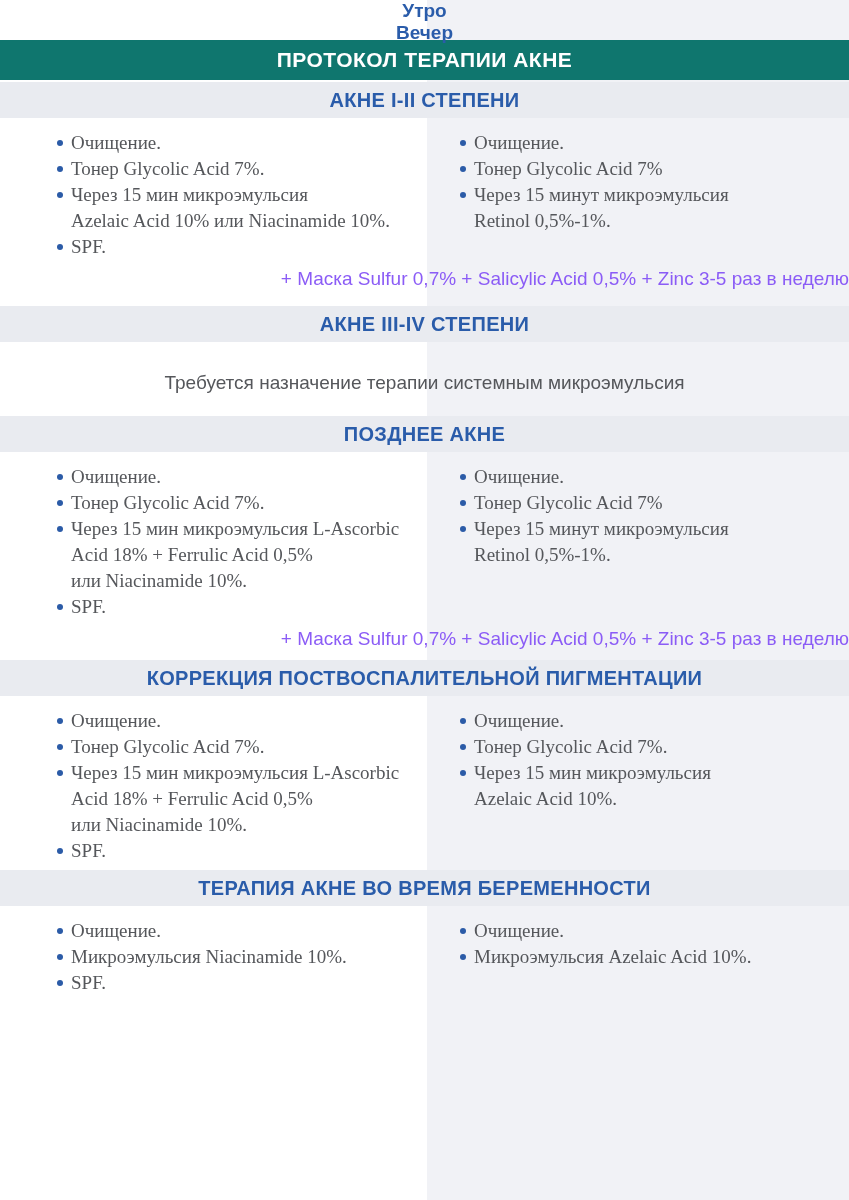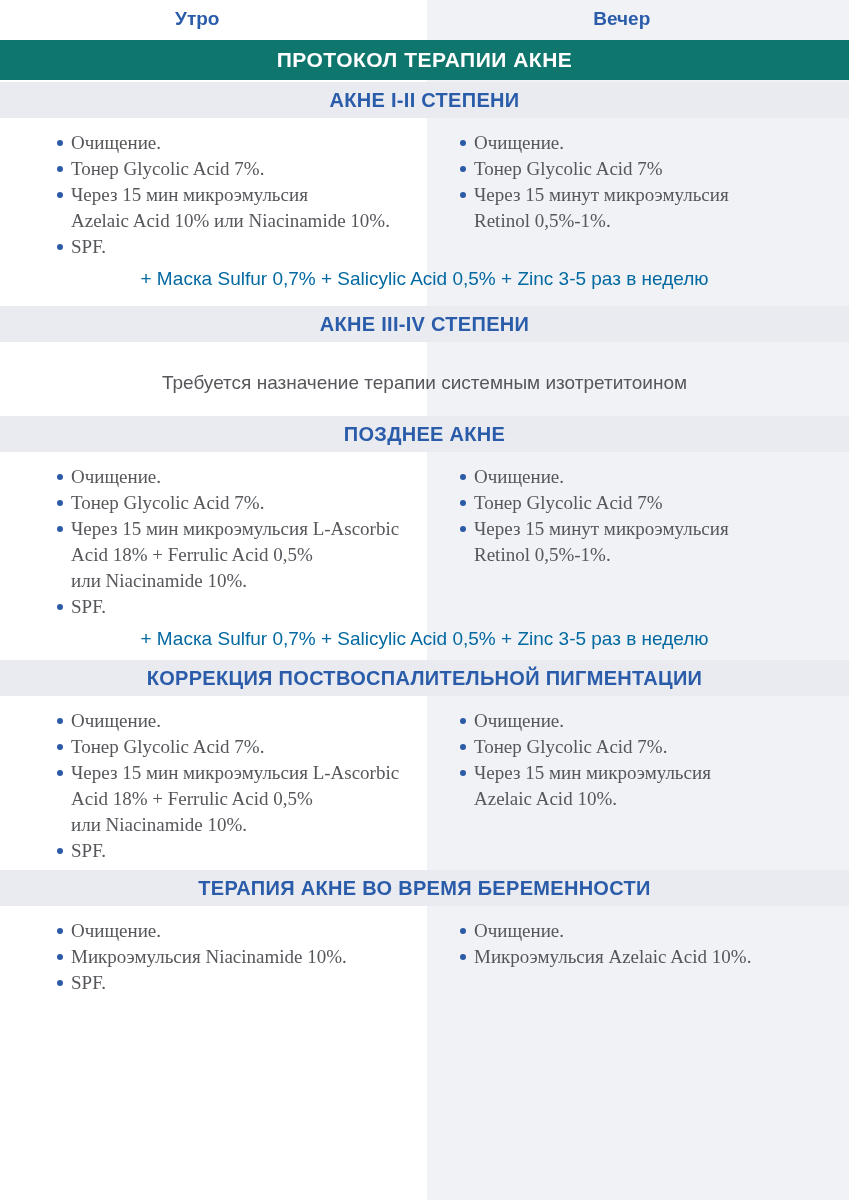--- a/index.html
+++ b/index.html
@@ -23,20 +23,21 @@
     height: 1200px;
     background: #f1f2f6;
   }
 
   .content { position: relative; }
 
   .col-headers {
     display: flex;
     height: 38px;
     align-items: center;
+    flex-direction: column;
   }
   .col-headers .col-h {
     font-weight: bold;
     font-size: 19px;
     color: #2a5caa;
     text-align: center;
   }
   .col-h.morning { width: 427px; }
   .col-h.evening { width: 492px; }
 
@@ -102,22 +103,22 @@
     left: 0;
     top: 10px;
     width: 6px;
     height: 6px;
     border-radius: 50%;
     background: #2b5ba7;
   }
 
   .note {
     margin-top: 6px;
-    text-align: center;
-    color: #0369a1;
+    text-align: right;
+    color: #8b5cf6;
     font-size: 19px;
     line-height: 26px;
   }
 </style>
 </head>
 <body>
 
 <div class="page">
   <div class="evening-bg"></div>
   <div class="content">
@@ -144,21 +145,21 @@
               <li>Очищение.</li>
               <li>Тонер Glycolic Acid 7%</li>
               <li>Через 15 минут микроэмульсия
 Retinol 0,5%-1%.</li>
             </ul>
           </div>
           <div class="note">+ Маска Sulfur 0,7% + Salicylic Acid 0,5% + Zinc 3-5 раз в неделю</div>
         </section>
         <section>
           <div class="section-heading">АКНЕ III-IV СТЕПЕНИ</div>
-          <div class="center-text">Требуется назначение терапии системным изотретитоином</div>
+          <div class="center-text">Требуется назначение терапии системным микроэмульсия</div>
         </section>
         <section>
           <div class="section-heading">ПОЗДНЕЕ АКНЕ</div>
           <div class="cols">
             <ul class="morning-list">
               <li>Очищение.</li>
               <li>Тонер Glycolic Acid 7%.</li>
               <li>Через 15 мин микроэмульсия L-Ascorbic
 Acid 18% + Ferrulic Acid 0,5%
 или Niacinamide 10%.</li>

